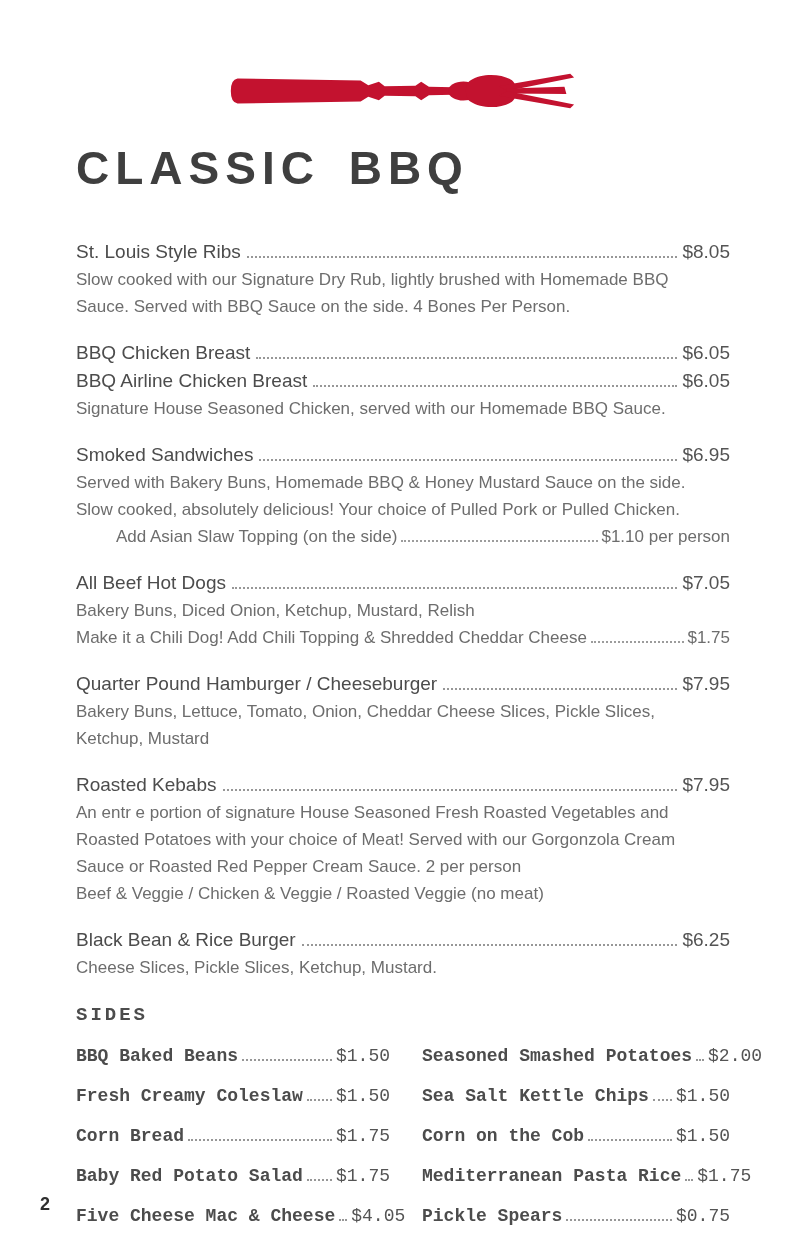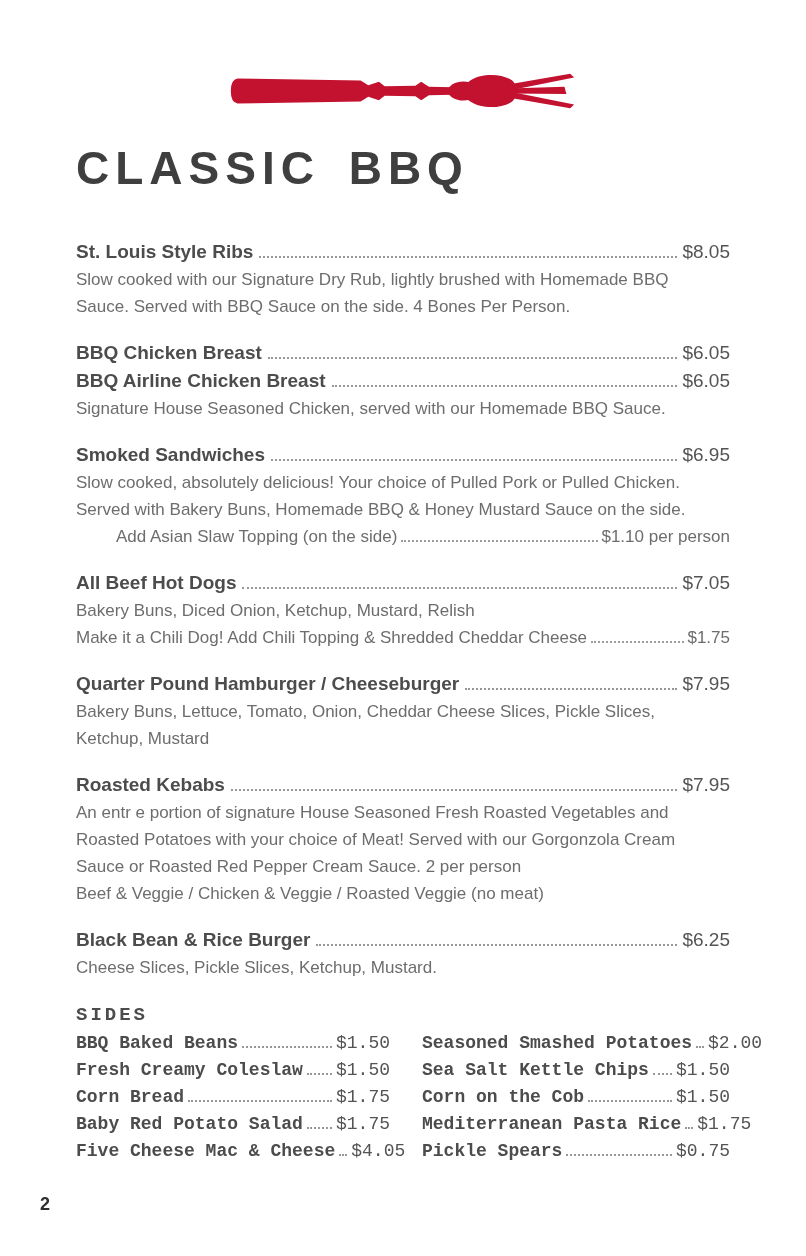--- a/index.html
+++ b/index.html
@@ -23,40 +23,40 @@
     font-size:46px; line-height:52px;
     font-weight:700; letter-spacing:6px; word-spacing:10px;
     color:#3f3f3f;
   }
 
   
   .menu { margin:44px 76px 0 76px; width:654px; }
   .group { margin-top:19px; }
 
   .row { display:flex; align-items:baseline; white-space:nowrap; }
-  .item-name { font-size:19px; line-height:28px; font-weight:700; color:#4c4c4c; }
+  .item-name { font-size:19px; line-height:28px; font-weight:400; color:#4c4c4c; }
   .dots { flex:1 1 auto; border-bottom:2px dotted #979797; margin:0 5px 5px 6px; min-width:8px; }
   .price { font-size:19px; line-height:28px; font-weight:400; color:#545454; }
 
   .desc { font-size:17px; line-height:27px; color:#6d6d6d; white-space:nowrap; }
 
   .addon-row { display:flex; align-items:baseline; white-space:nowrap; }
   .addon-row.indent { padding-left:40px; }
   .addon-name { font-size:17px; line-height:27px; color:#6d6d6d; }
   .addon-price { font-size:17px; line-height:27px; color:#6d6d6d; }
   .addon-row .dots { border-bottom:2px dotted #9c9c9c; margin:0 3px 4px 4px; }
 
   
   .sides { margin-top:20px;font-family:Liberation Mono, monospace; }
   .sides-header { display:flex; align-items:baseline; }
   .sides-title { font-size:19px; font-weight:700; letter-spacing:3px; color:#4c4c4c; line-height:28px; }
   .sides-note { font-size:15px; letter-spacing:2.5px; color:#565656; margin-left:10px; line-height:28px; }
   .sides-cols { display:grid; grid-template-columns:314px 308px; column-gap:32px; margin-top:1px; }
   .side-row { display:flex; align-items:baseline; white-space:nowrap; }
-  .side-name { font-size:18px; line-height:27px; font-weight:700; color:#4c4c4c; }
+  .side-name { font-size:18px; line-height:27px; font-weight:700; color:#4c4c4c;margin-top:13px; }
   .side-price { font-size:18px; line-height:27px; font-weight:400; color:#545454; }
   .side-row .dots { margin:0 4px 4px 4px; }
 
   .page-number {
     position:absolute; left:40px; top:1194px;
     font-size:18px; font-weight:700; color:#2e2e2e;
   }
 </style>
 </head>
 <body>
@@ -103,22 +103,22 @@
       </div>
       <div class="desc">Signature House Seasoned Chicken, served with our Homemade BBQ Sauce.</div>
     </div>
 
     <div class="group">
       <div class="row">
         <span class="item-name">Smoked Sandwiches</span>
         <span class="dots"></span>
         <span class="price">$6.95</span>
       </div>
+      <div class="desc">Served with Bakery Buns, Homemade BBQ &amp; Honey Mustard Sauce on the side.</div>
       <div class="desc">Slow cooked, absolutely delicious! Your choice of Pulled Pork or Pulled Chicken.</div>
-      <div class="desc">Served with Bakery Buns, Homemade BBQ &amp; Honey Mustard Sauce on the side.</div>
       <div class="addon-row indent">
         <span class="addon-name">Add Asian Slaw Topping (on the side)</span>
         <span class="dots"></span>
         <span class="addon-price">$1.10 per person</span>
       </div>
     </div>
 
     <div class="group">
       <div class="row">
         <span class="item-name">All Beef Hot Dogs</span>

